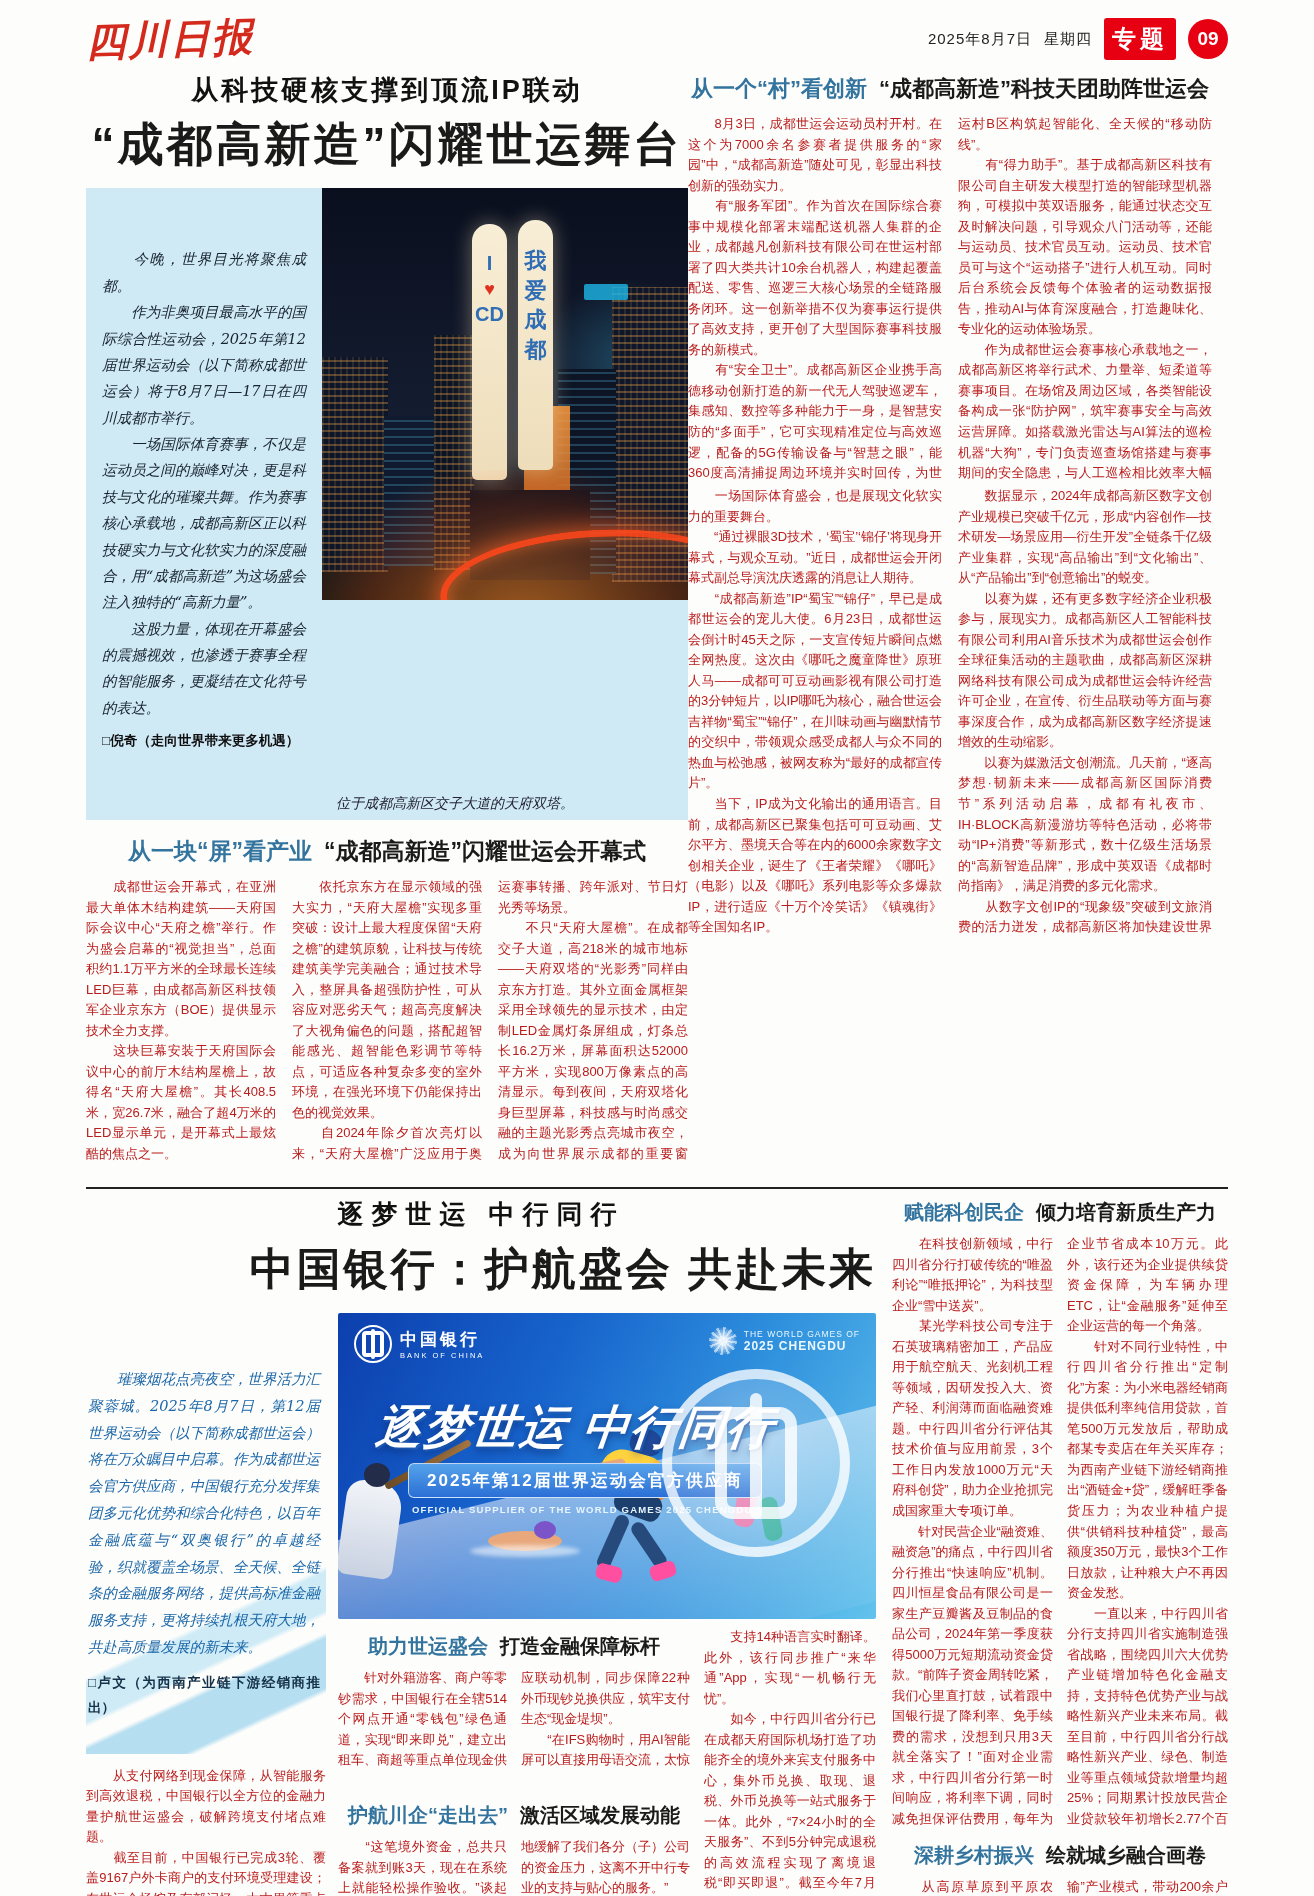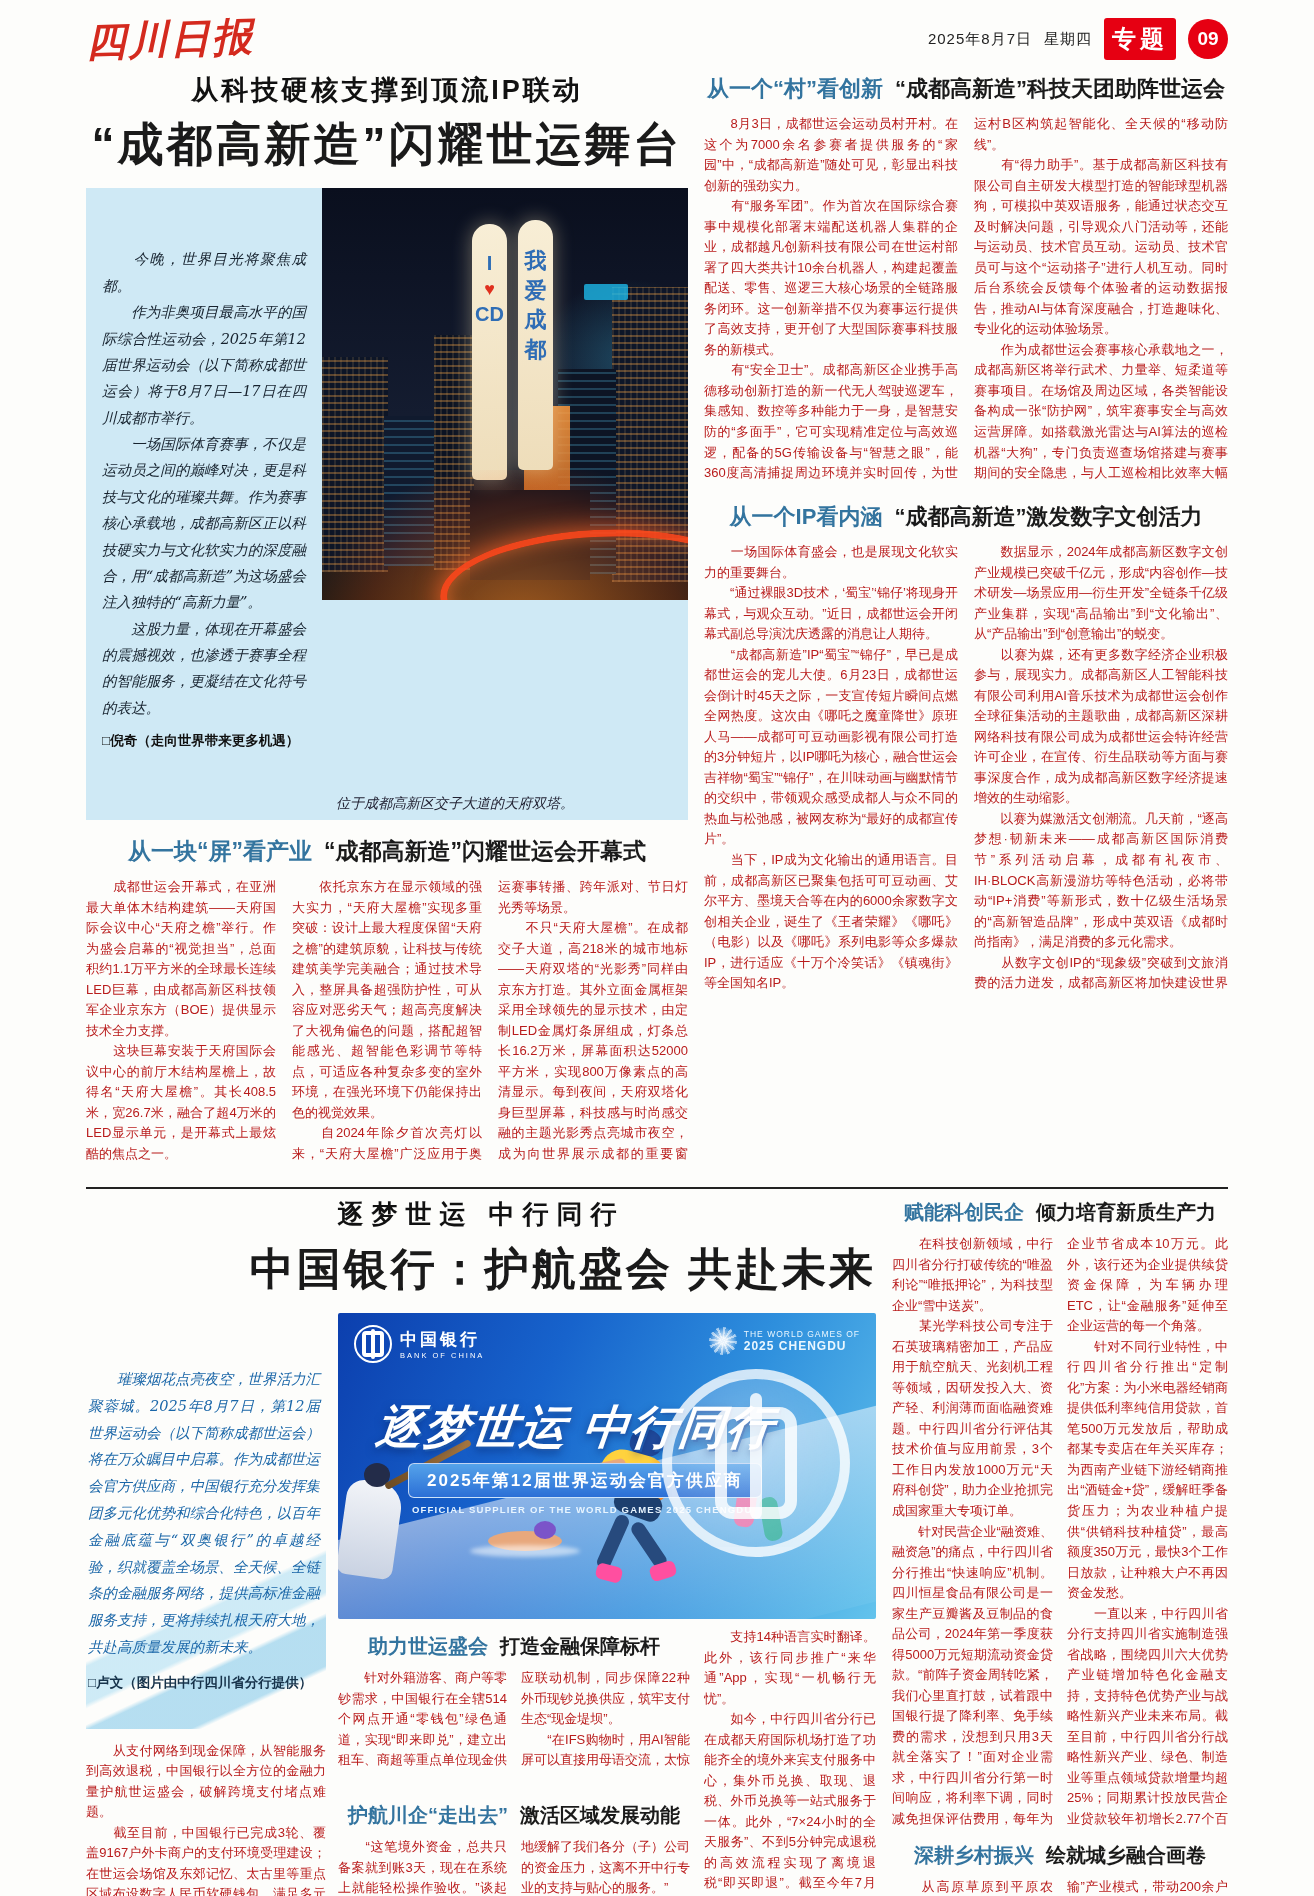--- a/index.html
+++ b/index.html
@@ -10,21 +10,21 @@
   .masthead{height:58px;display:flex;justify-content:space-between;align-items:center;}
   .logo{font-family:"DejaVu Serif",serif;font-weight:bold;font-style:italic;
         color:#d42a1e;font-size:40px;letter-spacing:2px;transform:rotate(-2deg);}
   .mh-right{display:flex;align-items:center;gap:12px;}
   .mh-date{font-size:15px;color:#222;letter-spacing:1px;}
   .mh-section{background:#e60012;color:#fff;font-weight:800;font-size:24px;
         padding:5px 8px;letter-spacing:4px;border-radius:3px;}
   .mh-page{background:#e60012;color:#fff;font-weight:800;font-size:19px;width:40px;height:40px;
         border-radius:50%;display:flex;align-items:center;justify-content:center;}
   
-  .toprow{display:flex;gap:16px;margin-top:4px;}
+  .toprow{display:flex;margin-top:4px;}
   .art-left{width:602px;}
   .art-right{width:524px;}
   .kicker1{text-align:center;font-size:27px;font-weight:600;letter-spacing:3px;color:#111;}
   .headline1{text-align:center;font-size:46px;font-weight:800;letter-spacing:3px;margin:6px 0 12px;}
   .media-wrap{background:#cfe9f5;}
   .media-row{display:flex;}
   .intro-box{width:236px;box-sizing:border-box;padding:32px 16px 6px 16px;
         font-family:"DejaVu Serif",serif;font-style:italic;font-size:14.5px;line-height:1.82;
         color:#16222e;white-space:pre-line;text-align:justify;}
   .intro-byline{font-family:"Liberation Sans",sans-serif;font-style:normal;font-weight:700;
@@ -193,23 +193,20 @@
       <div class="subhead sh2" style="margin-top:2px;">
         <span class="blue">从一个“村”看创新</span><span>“成都高新造”科技天团助阵世运会</span>
       </div>
       <div class="bodytext cols2a">　　8月3日，成都世运会运动员村开村。在这个为7000余名参赛者提供服务的“家园”中，“成都高新造”随处可见，彰显出科技创新的强劲实力。
 　　有“服务军团”。作为首次在国际综合赛事中规模化部署末端配送机器人集群的企业，成都越凡创新科技有限公司在世运村部署了四大类共计10余台机器人，构建起覆盖配送、零售、巡逻三大核心场景的全链路服务闭环。这一创新举措不仅为赛事运行提供了高效支持，更开创了大型国际赛事科技服务的新模式。
 　　有“安全卫士”。成都高新区企业携手高德移动创新打造的新一代无人驾驶巡逻车，集感知、数控等多种能力于一身，是智慧安防的“多面手”，它可实现精准定位与高效巡逻，配备的5G传输设备与“智慧之眼”，能360度高清捕捉周边环境并实时回传，为世运村B区构筑起智能化、全天候的“移动防线”。
 　　有“得力助手”。基于成都高新区科技有限公司自主研发大模型打造的智能球型机器狗，可模拟中英双语服务，能通过状态交互及时解决问题，引导观众八门活动等，还能与运动员、技术官员互动。运动员、技术官员可与这个“运动搭子”进行人机互动。同时后台系统会反馈每个体验者的运动数据报告，推动AI与体育深度融合，打造趣味化、专业化的运动体验场景。
 　　作为成都世运会赛事核心承载地之一，成都高新区将举行武术、力量举、短柔道等赛事项目。在场馆及周边区域，各类智能设备构成一张“防护网”，筑牢赛事安全与高效运营屏障。如搭载激光雷达与AI算法的巡检机器“大狗”，专门负责巡查场馆搭建与赛事期间的安全隐患，与人工巡检相比效率大幅提升；赛事核心场馆地面积高达约2.2万平方米，作业效率提升约3倍以上，即便在高温天气也能持续稳定工作，保障赛事顺利开展。
 　　创新产品组团亮相的背后，是成都高新区科技创新的源源活力。近年来，成都高新区通过实施科技创新政策，显著提升科技企业核心技术突破能力与创新策源能力，一批批科技成果加快涌现。截至目前，已聚集高新技术企业4869家，科技型中小企业3800家，独角兽和潜在独角兽企业47家，居中西部第一；高新技术产业营收7113.40亿元，增速5.61%，全社会研发投入249.45亿元，较上年增长6.8%，连续3年保持两位数增长。
 　　科技赋能，不仅为成都世运会注入科技力量，也为“成都高新造”走向世界带来更多机遇，进一步点燃高质量发展的引擎。</div>
-      <div class="subhead sh2" style="margin-top:16px;">
-        <span class="blue">从一个IP看内涵</span><span>“成都高新造”激发数字文创活力</span>
-      </div>
       <div class="bodytext cols2b">　　一场国际体育盛会，也是展现文化软实力的重要舞台。
 　　“通过裸眼3D技术，‘蜀宝’‘锦仔’将现身开幕式，与观众互动。”近日，成都世运会开闭幕式副总导演沈庆透露的消息让人期待。
 　　“成都高新造”IP“蜀宝”“锦仔”，早已是成都世运会的宠儿大使。6月23日，成都世运会倒计时45天之际，一支宣传短片瞬间点燃全网热度。这次由《哪吒之魔童降世》原班人马——成都可可豆动画影视有限公司打造的3分钟短片，以IP哪吒为核心，融合世运会吉祥物“蜀宝”“锦仔”，在川味动画与幽默情节的交织中，带领观众感受成都人与众不同的热血与松弛感，被网友称为“最好的成都宣传片”。
 　　当下，IP成为文化输出的通用语言。目前，成都高新区已聚集包括可可豆动画、艾尔平方、墨境天合等在内的6000余家数字文创相关企业，诞生了《王者荣耀》《哪吒》（电影）以及《哪吒》系列电影等众多爆款IP，进行适应《十万个冷笑话》《镇魂街》等全国知名IP。
 　　数据显示，2024年成都高新区数字文创产业规模已突破千亿元，形成“内容创作—技术研发—场景应用—衍生开发”全链条千亿级产业集群，实现“高品输出”到“文化输出”、从“产品输出”到“创意输出”的蜕变。
 　　以赛为媒，还有更多数字经济企业积极参与，展现实力。成都高新区人工智能科技有限公司利用AI音乐技术为成都世运会创作全球征集活动的主题歌曲，成都高新区深耕网络科技有限公司成为成都世运会特许经营许可企业，在宣传、衍生品联动等方面与赛事深度合作，成为成都高新区数字经济提速增效的生动缩影。
 　　以赛为媒激活文创潮流。几天前，“逐高梦想·韧新未来——成都高新区国际消费节”系列活动启幕，成都有礼夜市、IH·BLOCK高新漫游坊等特色活动，必将带动“IP+消费”等新形式，数十亿级生活场景的“高新智造品牌”，形成中英双语《成都时尚指南》，满足消费的多元化需求。
 　　从数字文创IP的“现象级”突破到文旅消费的活力迸发，成都高新区将加快建设世界一流高科技园区步伐，为推进世界文化旅游消费中心城市建设注入动力和活力。</div>
     </div>
   </div>
@@ -219,21 +216,21 @@
   <div class="bottomrow">
 
     <div class="bt-left">
       <div class="kicker2">逐梦世运  中行同行</div>
       <div class="headline2">中国银行：护航盛会  共赴未来</div>
 
       <div class="bt-inner">
         <div class="intro2-col">
           <div class="intro2-box">
             <span>　　璀璨烟花点亮夜空，世界活力汇聚蓉城。2025年8月7日，第12届世界运动会（以下简称成都世运会）将在万众瞩目中启幕。作为成都世运会官方供应商，中国银行充分发挥集团多元化优势和综合化特色，以百年金融底蕴与“双奥银行”的卓越经验，织就覆盖全场景、全天候、全链条的金融服务网络，提供高标准金融服务支持，更将持续扎根天府大地，共赴高质量发展的新未来。</span>
-            <div class="intro2-byline">□卢文（图片由中行四川省分行提供）</div>
+            <div class="intro2-byline">□卢文（为西南产业链下游经销商推出）</div>
           </div>
           <div class="bodytext left-body">　　从支付网络到现金保障，从智能服务到高效退税，中国银行以全方位的金融力量护航世运盛会，破解跨境支付堵点难题。
 　　截至目前，中国银行已完成3轮、覆盖9167户外卡商户的支付环境受理建设；在世运会场馆及东郊记忆、太古里等重点区域布设数字人民币软硬钱包，满足多元化支付需求；联动全市12个区县公交系统，实现外卡直接刷卡乘车，让“公园城市”的包容惠及全球来宾。
 　　世运舞台之外，中行四川省分行持续深耕天府大地，护航川企“走出去”，以金融力量为服务地方经济注入源源动能，助力四川经济社会发展。
 　　2025年5月，宜宾某进出口有限公司收到了中行宜宾分行发放的50万元“天府外贸贷”。依托“政银担”风险分担模式，为中小微外贸企业量身打造融资贷款方案，这是四川省为解决中小微外贸企业融资难题推出的金融产品。此次首笔落地，从方案制定到资金投放仅用两天，该企业负责人感慨：“中行的高效率，帮我们抓住了海外订单的窗口期。”</div>
         </div>
 
         <div class="mid-col">
           <div class="banner">
             <div class="streak"></div>

